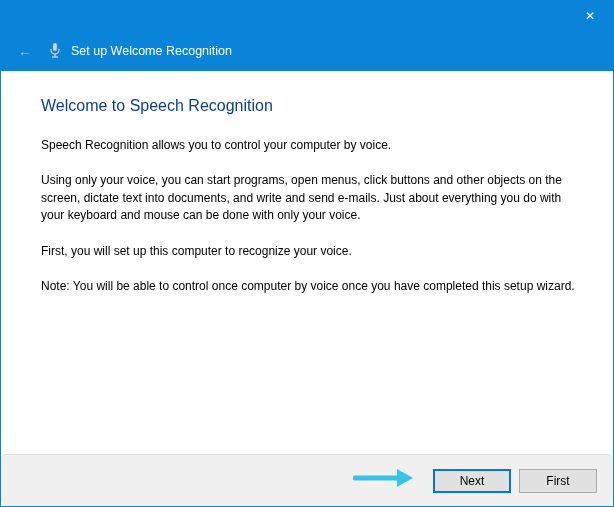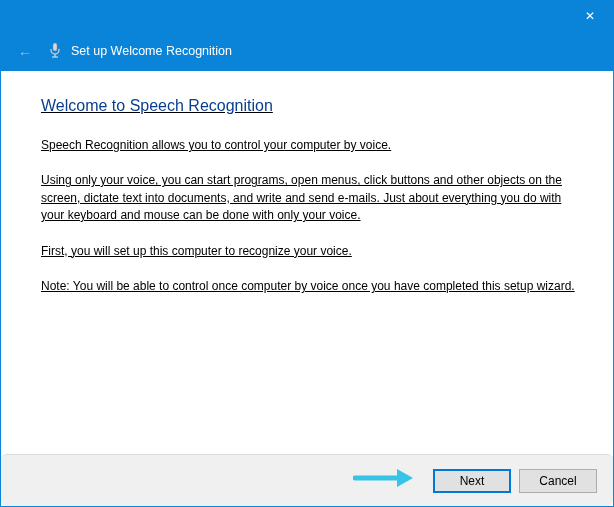--- a/index.html
+++ b/index.html
@@ -48,21 +48,20 @@
   }
   .mic-icon {
     width: 16px; height: 16px;
     margin-right: 8px;
     display: inline-flex; align-items: center; justify-content: center;
   }
   .content {
     flex: 1;
     padding: 20px 28px 10px 40px;
     color: #000;
-    text-decoration: underline;
   }
   .heading {
     color: #0a3e8f;
     font-size: 16px;
     font-weight: 400;
     margin: 6px 0 22px 0;
   }
   .body-text {
     font-size: 12px;
     line-height: 1.45;
@@ -130,21 +129,21 @@
   <div class="content">
     <h1 class="heading">Welcome to Speech Recognition</h1>
     <p class="body-text">Speech Recognition allows you to control your computer by voice.</p>
     <p class="body-text">Using only your voice, you can start programs, open menus, click buttons and other objects on the screen, dictate text into documents, and write and send e-mails. Just about everything you do with your keyboard and mouse can be done with only your voice.</p>
     <p class="body-text">First, you will set up this computer to recognize your voice.</p>
     <p class="body-text">Note: You will be able to control once computer by voice once you have completed this setup wizard.</p>
   </div>
 
   <div class="footer">
     <button class="btn primary">Next</button>
-    <button class="btn">Cancel</button>
+    <button class="btn">First</button>
   </div>
 
   <svg class="arrow-annotation" width="60" height="24" viewBox="0 0 60 24">
     <line x1="2" y1="12" x2="46" y2="12" stroke="#35c3e8" stroke-width="5" stroke-linecap="round"></line>
     <polygon points="44,3 60,12 44,21" fill="#35c3e8"></polygon>
   </svg>
 
 </div>
 
 </body></html>

